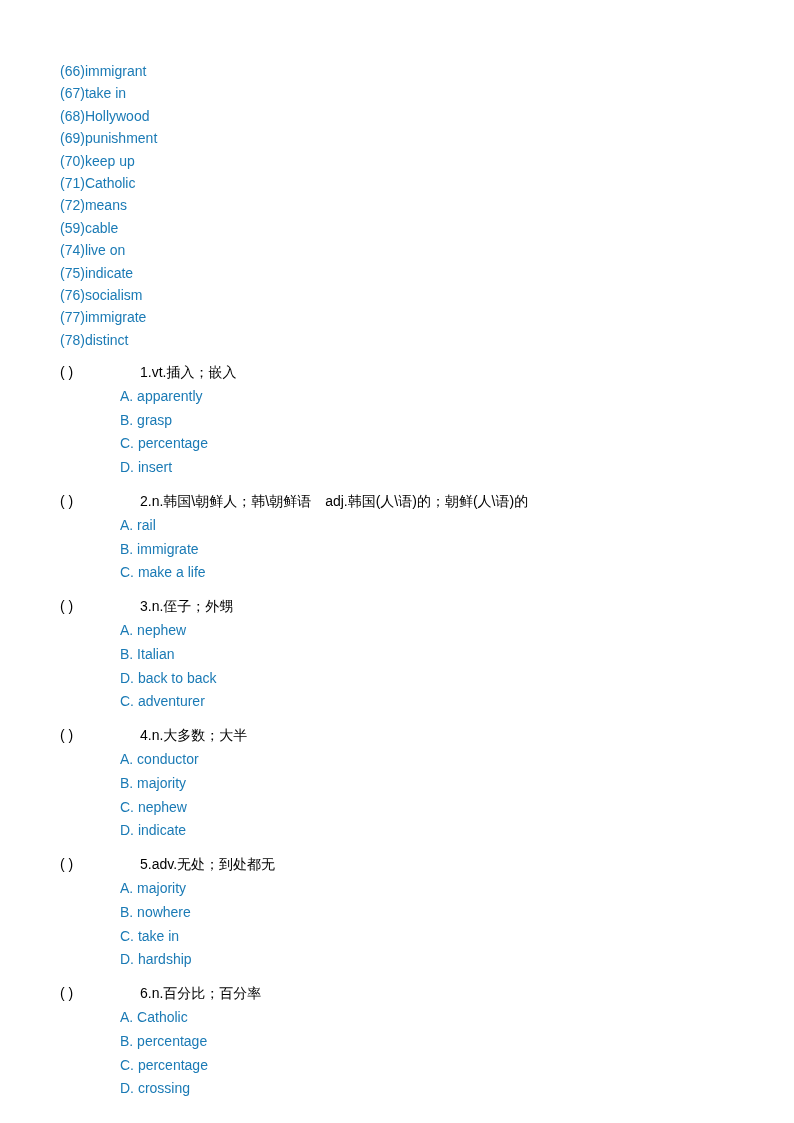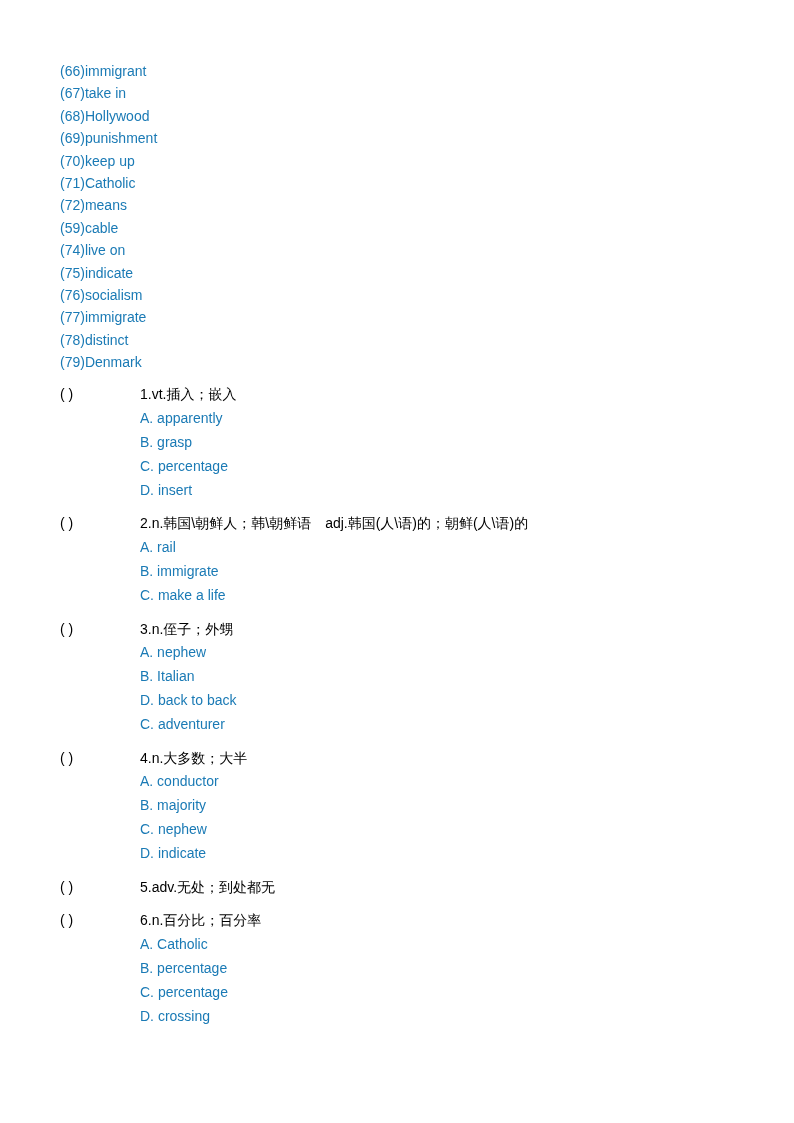--- a/index.html
+++ b/index.html
@@ -29,21 +29,21 @@
     }
     .q-num {
       color: #000000;
       min-width: 80px;
     }
     .q-text {
       color: #000000;
       margin-top: 8px;
     }
     .option-block {
-      margin-left: 80px;
+      margin-left: 60px;
     }
     .option-item {
       color: #1a7ab5;
       line-height: 1.7;
     }
   </style>
 </head>
 <body>
 
 <div>
@@ -54,21 +54,20 @@
       <div class="vocab-item">(69)punishment</div>
       <div class="vocab-item">(70)keep up</div>
       <div class="vocab-item">(71)Catholic</div>
       <div class="vocab-item">(72)means</div>
       <div class="vocab-item">(59)cable</div>
       <div class="vocab-item">(74)live on</div>
       <div class="vocab-item">(75)indicate</div>
       <div class="vocab-item">(76)socialism</div>
       <div class="vocab-item">(77)immigrate</div>
       <div class="vocab-item">(78)distinct</div>
-      <div class="vocab-item">(79)Denmark</div>
     </div>
 </div>
 
 <div id="questions-container">
     <div class="question-block">
       <div class="question-line">
         <span class="q-num">(        )</span>
         <span class="q-text">1.vt.插入；嵌入</span>
       </div>
       <div class="option-block">
@@ -111,20 +110,26 @@
         <div class="option-item">B. majority</div>
         <div class="option-item">C. nephew</div>
         <div class="option-item">D. indicate</div>
       </div>
     </div>
     <div class="question-block">
       <div class="question-line">
         <span class="q-num">(        )</span>
         <span class="q-text">5.adv.无处；到处都无</span>
       </div>
+      <div class="option-block">
+        <div class="option-item">A. majority</div>
+        <div class="option-item">B. nowhere</div>
+        <div class="option-item">C. take in</div>
+        <div class="option-item">D. hardship</div>
+      </div>
     </div>
     <div class="question-block">
       <div class="question-line">
         <span class="q-num">(        )</span>
         <span class="q-text">6.n.百分比；百分率</span>
       </div>
       <div class="option-block">
         <div class="option-item">A. Catholic</div>
         <div class="option-item">B. percentage</div>
         <div class="option-item">C. percentage</div>

